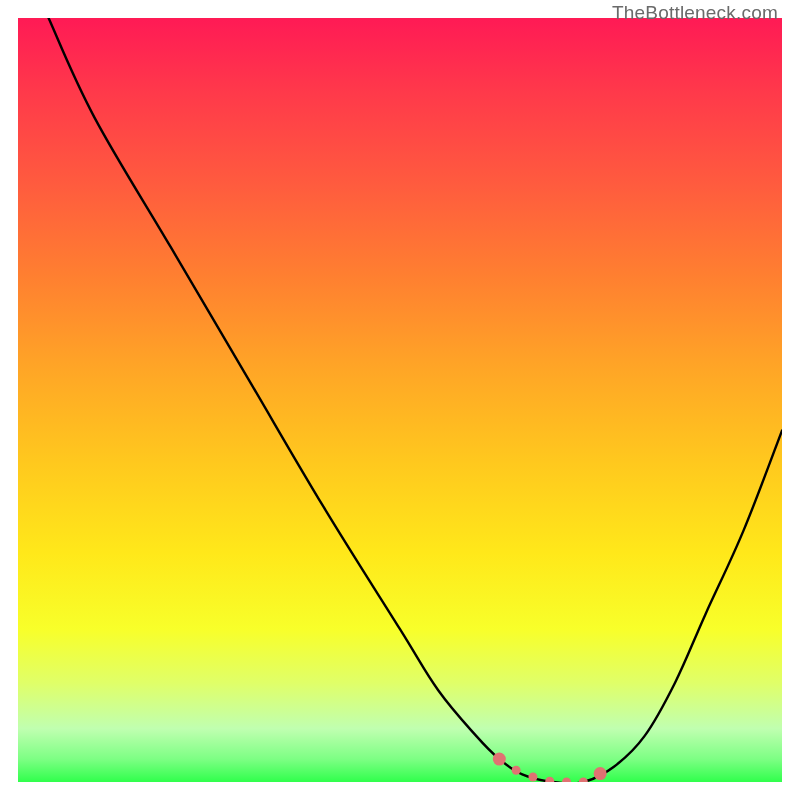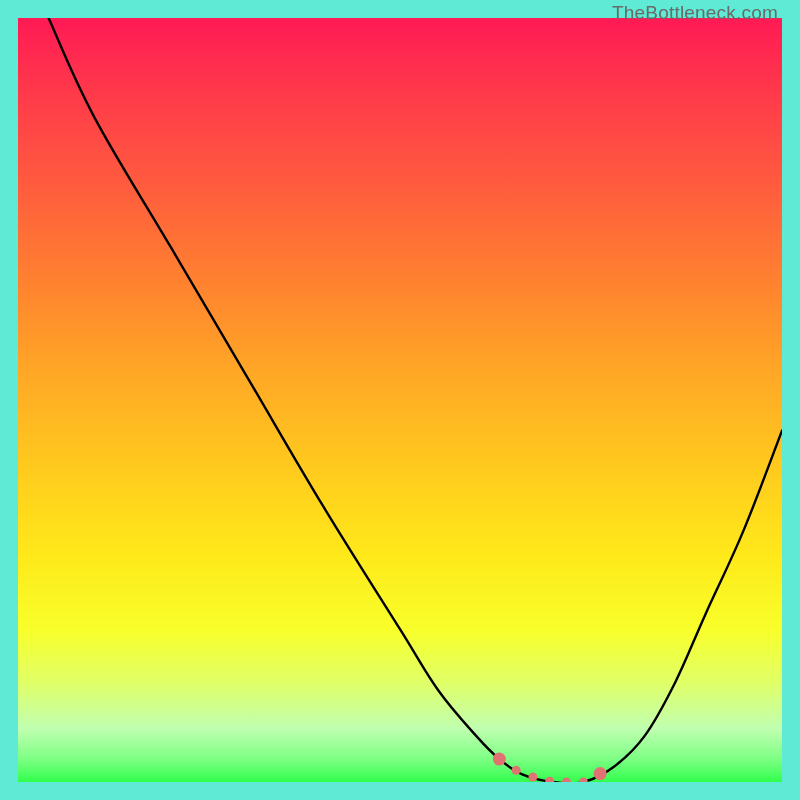--- a/index.html
+++ b/index.html
@@ -9,21 +9,21 @@
     height: 800px;
     background: #000;
     overflow: hidden;
   }
   .frame {
     position: absolute;
     top: 0;
     left: 0;
     width: 800px;
     height: 800px;
-    background: #5eead4;
+    background: #ffffff;
   }
   .plot-area {
     position: absolute;
     top: 18px;
     left: 18px;
     width: 764px;
     height: 764px;
     
     background: linear-gradient(to bottom,
       #ff1a55 0%,

